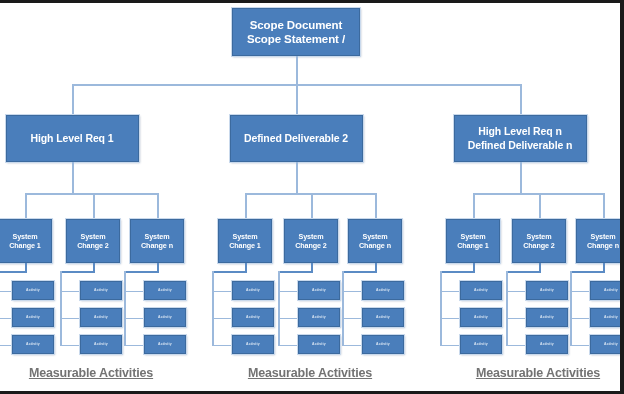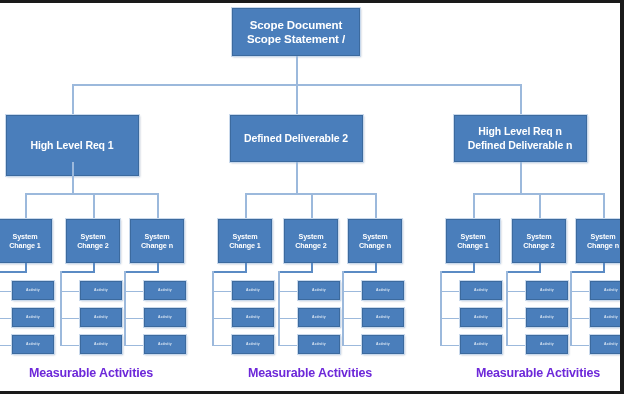--- a/index.html
+++ b/index.html
@@ -84,38 +84,39 @@
     white-space: nowrap;
   }
 
   .node-line { display: block; white-space: nowrap; }
 
   
   .caption {
     position: absolute;
     font-size: 12.5px;
     font-weight: bold;
-    color: #6d28d9;
+    color: #737373;
     white-space: nowrap;
     letter-spacing: -0.15px;
+    text-decoration: underline;
   }
 </style>
 </head>
 <body>
 
 <div id="diagram-frame">
   <div id="canvas">
       <div class="node node-root" style="left: 232px; top: 5px; width: 128px; height: 48px; flex-direction: column;">
         <span class="node-line">Scope Document</span>
         <span class="node-line">Scope Statement /</span>
       </div>
       <div class="line v" style="left: 296px; top: 53px; height: 59px;"></div>
       <div class="line h" style="left: 72px; top: 81px; width: 448px;"></div>
       <div class="line v" style="left: 72px; top: 81px; height: 31px;"></div>
-      <div class="node node-l2" style="left: 5.5px; top: 112px; width: 133px; height: 61px; flex-direction: column;">
+      <div class="node node-l2" style="left: 5.5px; top: 112px; width: 133px; height: 47px; flex-direction: column;">
         <span class="node-line">High Level Req 1</span>
       </div>
       <div class="line v" style="left: 72px; top: 159px; height: 31px;"></div>
       <div class="line h" style="left: 25px; top: 190px; width: 132px;"></div>
       <div class="line v" style="left: 25px; top: 190px; height: 26px;"></div>
       <div class="node node-l3" style="left: -2px; top: 216px; width: 54px; height: 44px; flex-direction: column;">
         <span class="node-line">System</span>
         <span class="node-line">Change 1</span>
       </div>
       <div class="line thick-v" style="left: 25px; top: 260px; height: 8px;"></div>

